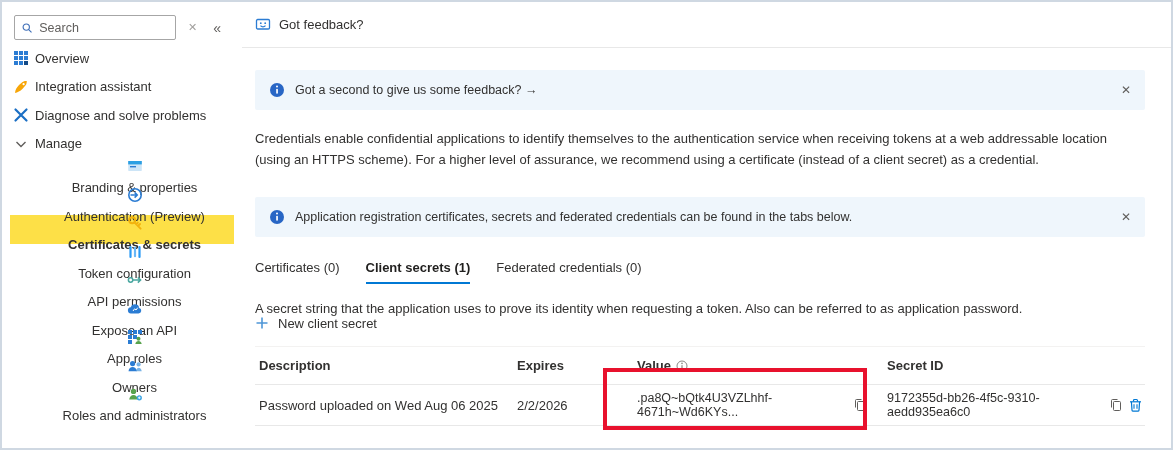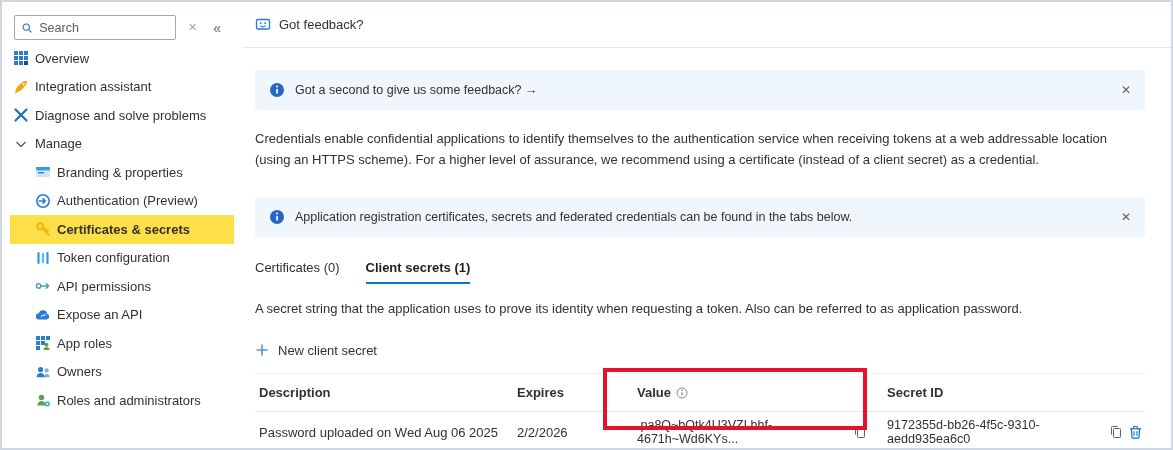--- a/index.html
+++ b/index.html
@@ -15,38 +15,38 @@
   .search-box { width:162px; height:25px; border:1px solid #a6a6a6; border-radius:2px;
     display:flex; align-items:center; padding:0 6px; gap:6px; background:#fff; }
   .search-box input { border:none; outline:none; width:100%; font-size:12.5px;
     font-family:"Liberation Sans","DejaVu Sans",sans-serif; color:#3b82f6; }
   .search-box input::placeholder { color:#605e5c; }
   .search-clear { margin-left:12px; color:#a19f9d; font-size:11px; cursor:pointer; }
   .search-collapse { margin-left:16px; color:#605e5c; font-size:14px; cursor:pointer; }
   .nav { margin-top:4px; }
   .nav-item { height:28.5px; display:flex; align-items:center; gap:6px;
     margin:0 8px; padding-left:3px; cursor:pointer; white-space:nowrap; }
-  .nav-item.sub { padding-left:25px; }
+  .nav-item.sub { padding-left:25px;flex-direction:column; }
   .nav-item.selected { background:#fde047; font-weight:700; }
   .icon16 { width:16px; height:16px; flex:0 0 16px; }
   
   .main { flex:1; position:relative; padding:0 26px 0 13px; min-width:0; }
   .toolbar { height:46px; display:flex; align-items:center; gap:8px;
     border-bottom:1px solid #e8e8e8; margin:0 -26px 0 -13px; padding-left:13px; cursor:pointer; }
   .banner { height:40px; background:#eff6fc; border-radius:2px; display:flex;
     align-items:center; gap:10px; padding:0 14px; font-size:12.5px;justify-content:space-between; }
   .banner.first { margin-top:22px; }
   .banner.second { margin-top:27px; }
   .banner-close { margin-left:auto; color:#605e5c; font-size:12px; cursor:pointer; }
   .intro { margin-top:19px; line-height:1.58; font-size:13px; color:#323130; }
   .tabs { margin-top:23px; display:flex; gap:26px; }
   .tab { padding-bottom:7px; cursor:pointer; color:#323130; }
   .tab.active { font-weight:700; color:#201f1e; border-bottom:2px solid #0078d4; }
   .tab-desc { margin-top:17px; font-size:13px; }
-  .cmd-new { margin-top:27px; display:inline-flex; align-items:flex-start; gap:9px; cursor:pointer; }
+  .cmd-new { display:inline-flex; align-items:flex-start; gap:9px; cursor:pointer; }
   .table { margin-top:13px; }
   .thead, .trow { display:grid; grid-template-columns:258px 120px 250px 1fr; align-items:center; }
   .thead { height:39px; border-top:1px solid #f3f2f1; border-bottom:1px solid #e8e8e8; font-weight:700; }
   .trow { height:41px; border-bottom:1px solid #e8e8e8; }
   .cell { padding-left:4px; display:flex; align-items:center; gap:5px; min-width:0; }
   .cell-value span { font-size:12.5px; }
   .cell-secret span { font-size:12.6px; }
   .copy-btn { flex:0 0 14px; cursor:pointer; display:inline-flex; }
   .cell-value .copy-btn { margin-left:auto; margin-right:16px; }
   .cell-secret .copy-btn { margin-left:6px; }
@@ -223,20 +223,21 @@
           <rect x="7.2" y="6.8" width="1.7" height="5" rx=".8" fill="#fff"></rect>
           <circle cx="8" cy="4.4" r="1" fill="#fff"></circle>
         </svg>
       <span>Application registration certificates, secrets and federated credentials can be found in the tabs below.</span>
       <span class="banner-close">✕</span>
     </div>
 
     <div class="tabs">
       <div class="tab">Certificates (0)</div>
       <div class="tab active">Client secrets (1)</div>
+      <div class="tab">Federated credentials (0)</div>
     </div>
 
     <div class="tab-desc">A secret string that the application uses to prove its identity when requesting a token. Also can be referred to as application password.</div>
 
     <div class="cmd-new">
       <svg width="14" height="14" viewBox="0 0 14 14">
           <path d="M7 1.5v11M1.5 7h11" stroke="#4f97d7" stroke-width="1.6"></path>
         </svg>
       <span>New client secret</span>
     </div>

